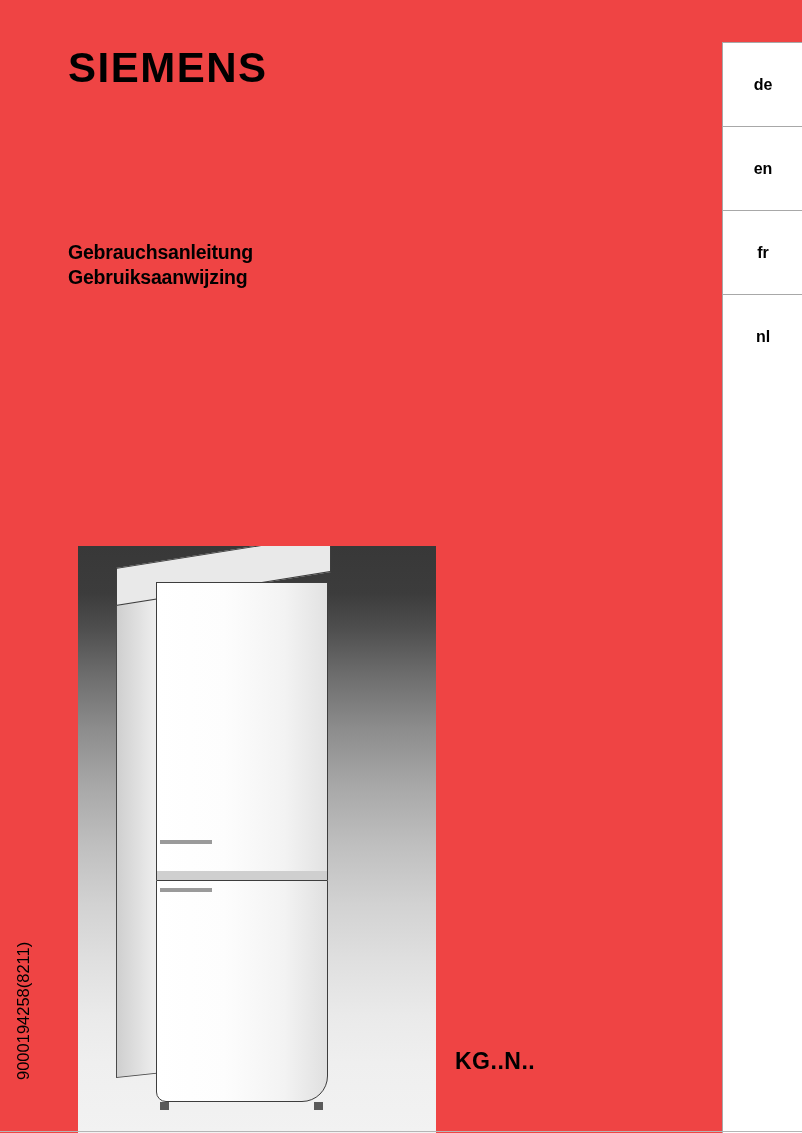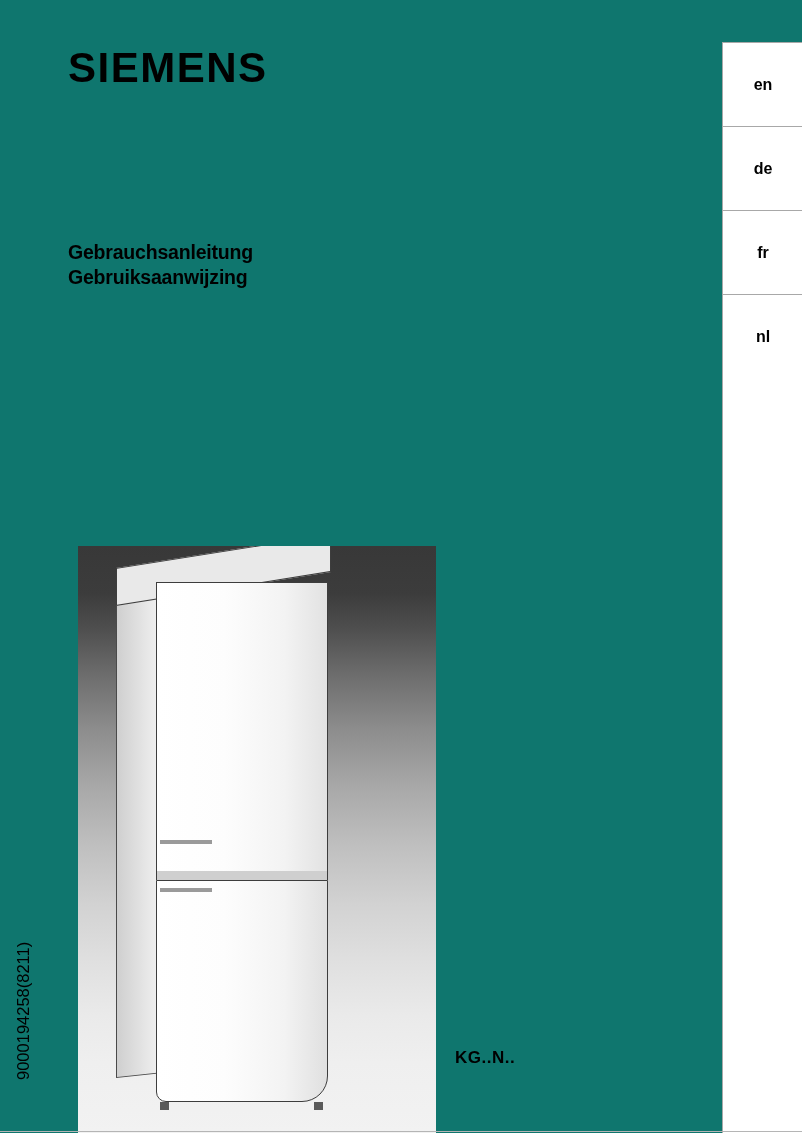--- a/index.html
+++ b/index.html
@@ -8,21 +8,21 @@
     background: #ffffff;
   }
   body {
     font-family: "Liberation Sans", sans-serif;
     color: #000000;
   }
   #page {
     position: relative;
     width: 802px;
     height: 1133px;
-    background: #0f766e;
+    background: #ef4444;
     overflow: hidden;
   }
 
   
   #brand {
     position: absolute;
     left: 68px;
     top: 44px;
     font-family: "Liberation Sans", sans-serif;
     font-weight: bold;
@@ -202,21 +202,21 @@
     width: 9px;
     height: 8px;
     background: #5a5a5a;
   }
 
   
   #model-code {
     position: absolute;
     left: 455px;
     top: 1048px;
-    font-size: 17px;
+    font-size: 23px;
     font-weight: bold;
     letter-spacing: 0.5px;
   }
 
   
   #bottom-rule {
     position: absolute;
     left: 0;
     top: 1131px;
     width: 802px;
@@ -233,24 +233,24 @@
 
   <div id="titles">
     <div class="title-col" id="title-col-left">
       <span class="title-line">Gebrauchsanleitung</span>
       <span class="title-line">Gebruiksaanwijzing</span>
     </div>
   </div>
 
   <div id="lang-tabs">
     <div class="lang-tab">
+      <span>de</span>
+    </div>
+    <div class="lang-tab">
       <span>en</span>
-    </div>
-    <div class="lang-tab">
-      <span>de</span>
     </div>
     <div class="lang-tab">
       <span>fr</span>
     </div>
     <div class="lang-tab">
       <span>nl</span>
     </div>
   </div>
   <div id="lang-tail"></div>
 

